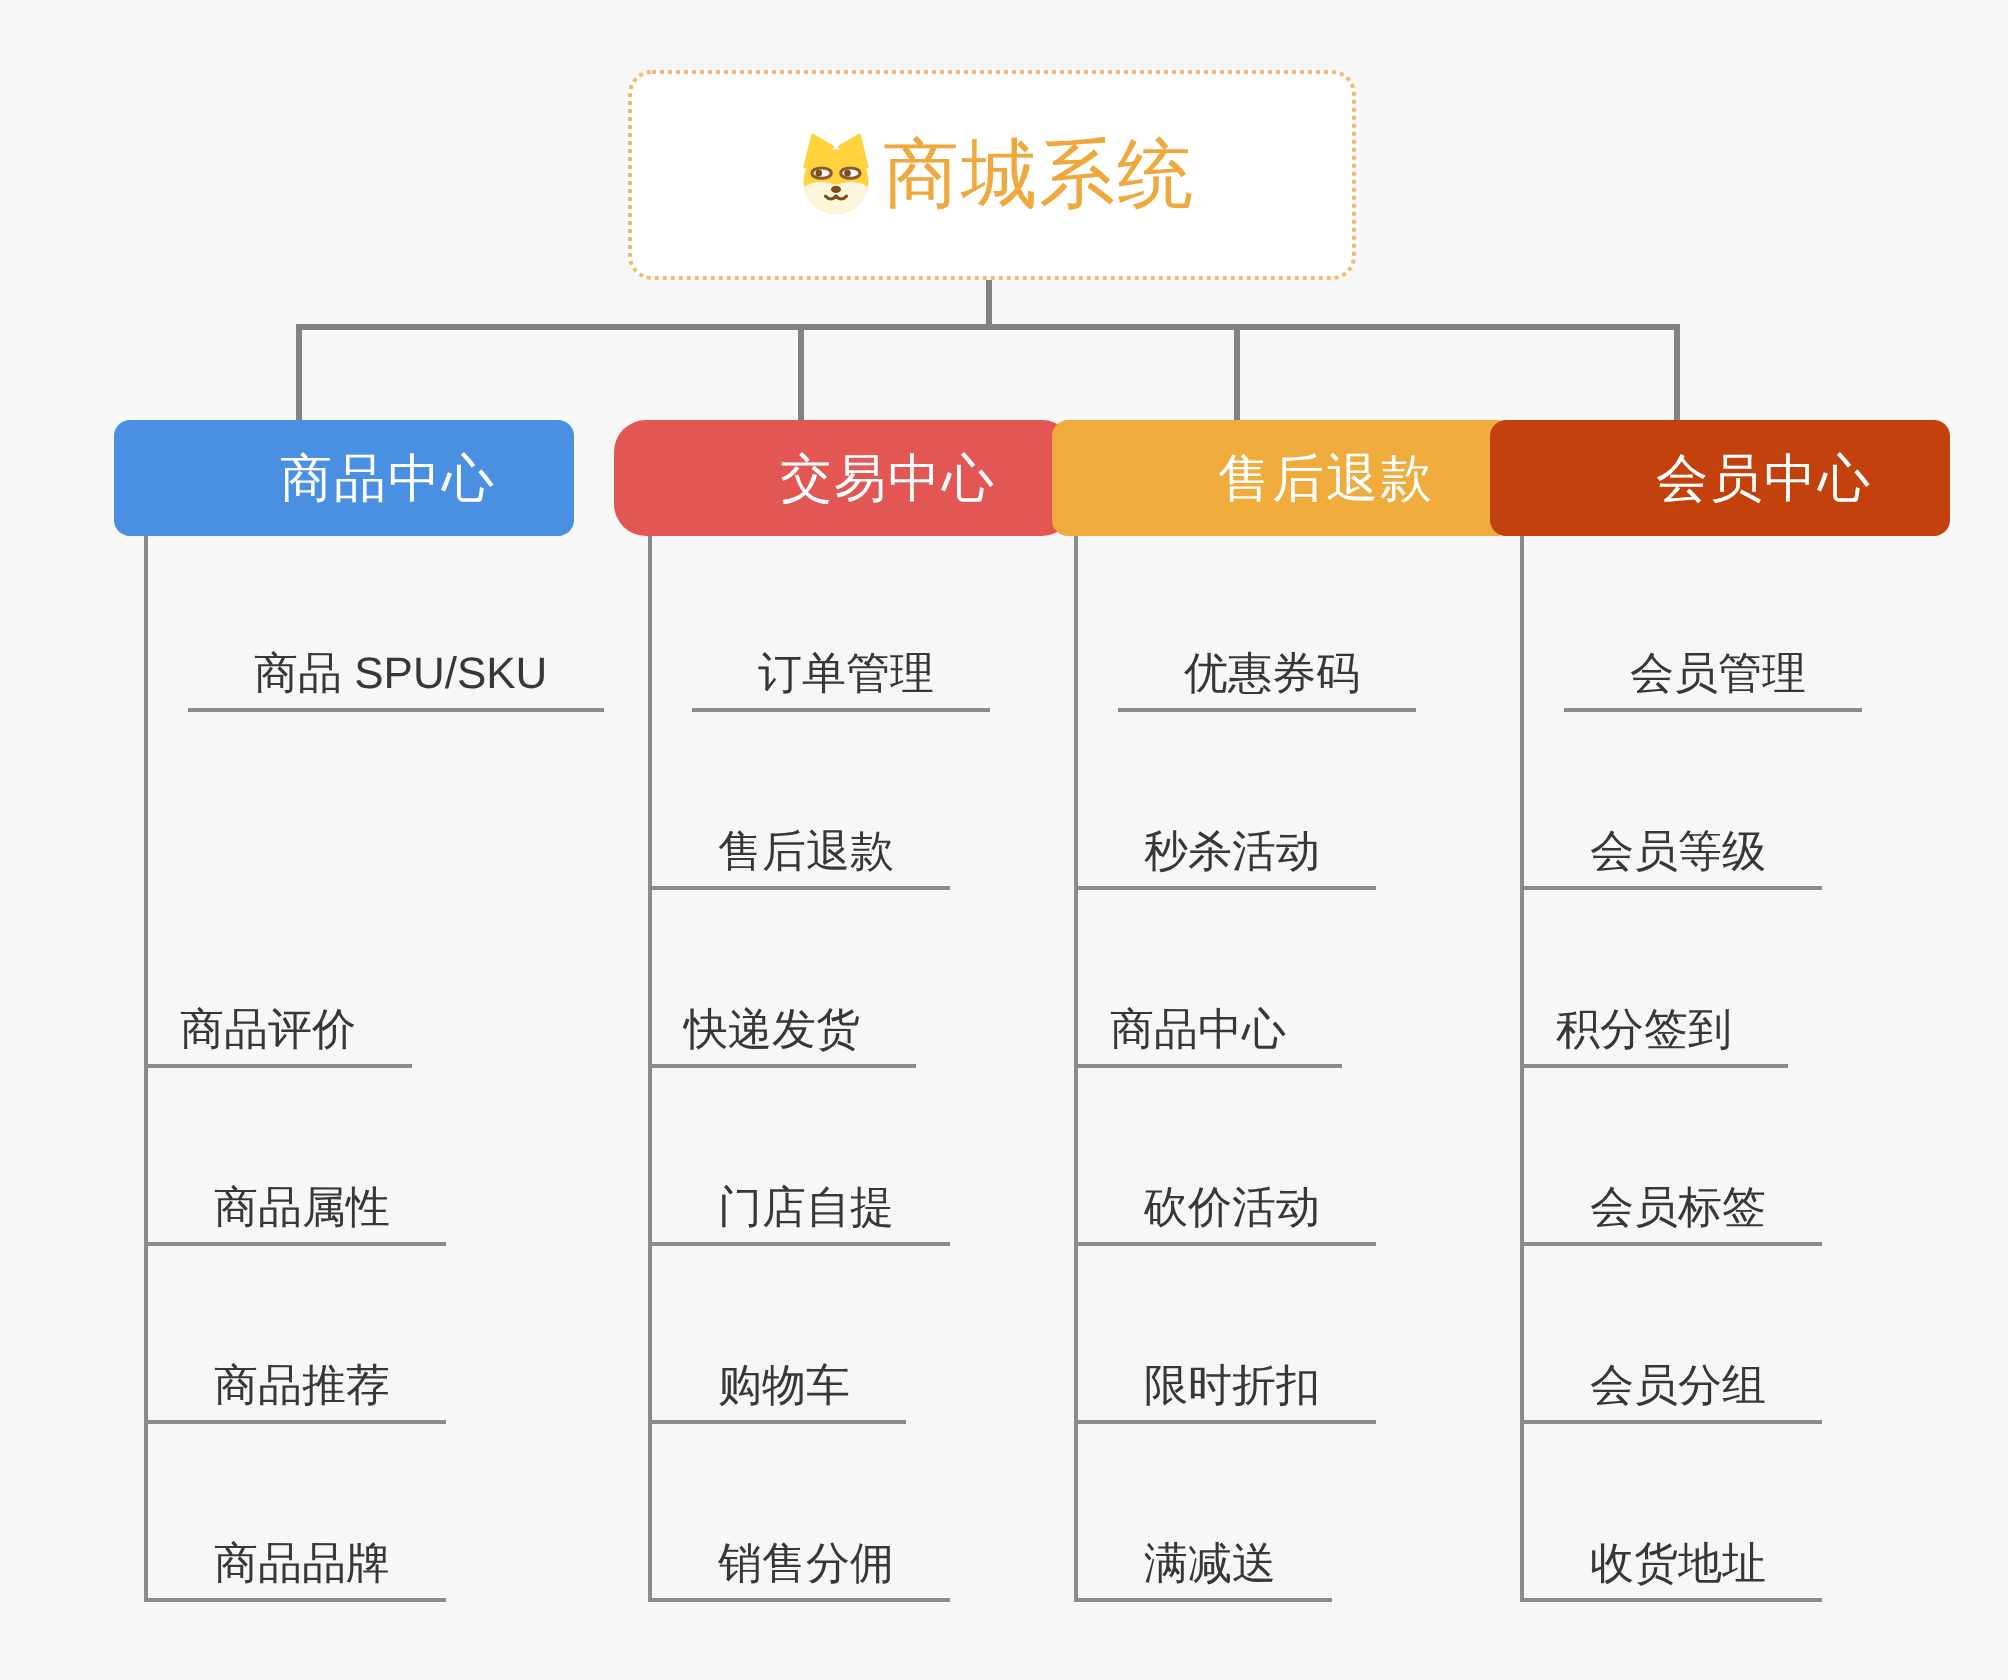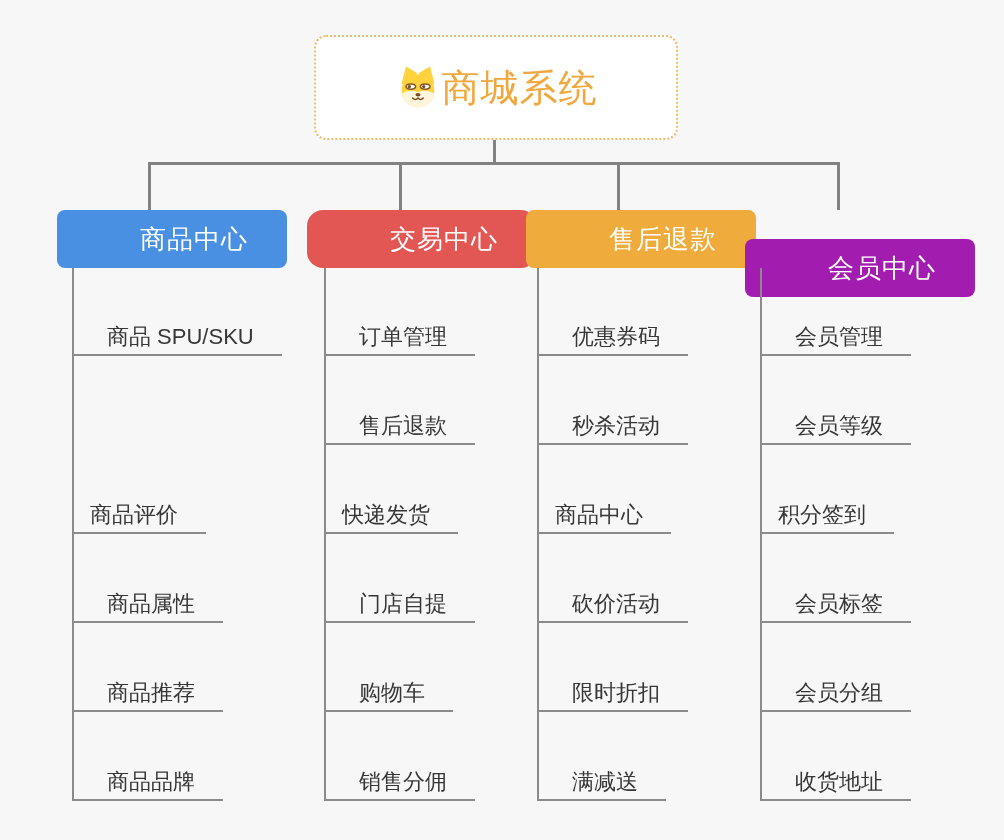--- a/index.html
+++ b/index.html
@@ -51,21 +51,21 @@
     box-sizing:content-box;
   }
   .col-1{left:72px;} .col-2{left:324px;} .col-3{left:537px;} .col-4{left:760px;}
   .item{
     position:absolute;left:0;
     padding:0 28px 5px 33px;
     border-bottom:2px solid #8B8B8B;
     font-size:22px;line-height:24px;color:#373737;
     white-space:nowrap;
   }
-  .row-1{top:57px;} .row-2{top:146px;} .row-3{top:235px;padding-left:16px;}
+  .row-1{top:57px;margin-left:20px;} .row-2{top:146px;} .row-3{top:235px;padding-left:16px;}
   .row-4{top:324px;} .row-5{top:413px;} .row-6{top:502px;}
 </style>
 </head>
 <body>
 
 <div class="canvas">
 
   <div class="root-node">
     <span class="dog">
       <svg width="46" height="46" viewBox="0 0 48 48" aria-hidden="true">
@@ -90,21 +90,21 @@
   <div class="line stub"></div>
   <div class="line bus"></div>
   <div class="line drop d1"></div>
   <div class="line drop d2"></div>
   <div class="line drop d3"></div>
   <div class="line drop d4"></div>
 
   <div class="branch b1" style="background: rgb(74, 144, 226);">商品中心</div>
   <div class="branch b2" style="background: rgb(226, 87, 84); border-radius: 16px;">交易中心</div>
   <div class="branch b3" style="background: rgb(239, 172, 61);">售后退款</div>
-  <div class="branch b4" style="background: #a21caf; margin-top: 29px;">会员中心</div>
+  <div class="branch b4" style="background: #c2410c;">会员中心</div>
 
   <div class="col col-1">
     <div class="item row-1">商品 SPU/SKU</div>
     <div class="item row-3">商品评价</div>
     <div class="item row-4">商品属性</div>
     <div class="item row-5">商品推荐</div>
     <div class="item row-6">商品品牌</div>
   </div>
 
   <div class="col col-2">

